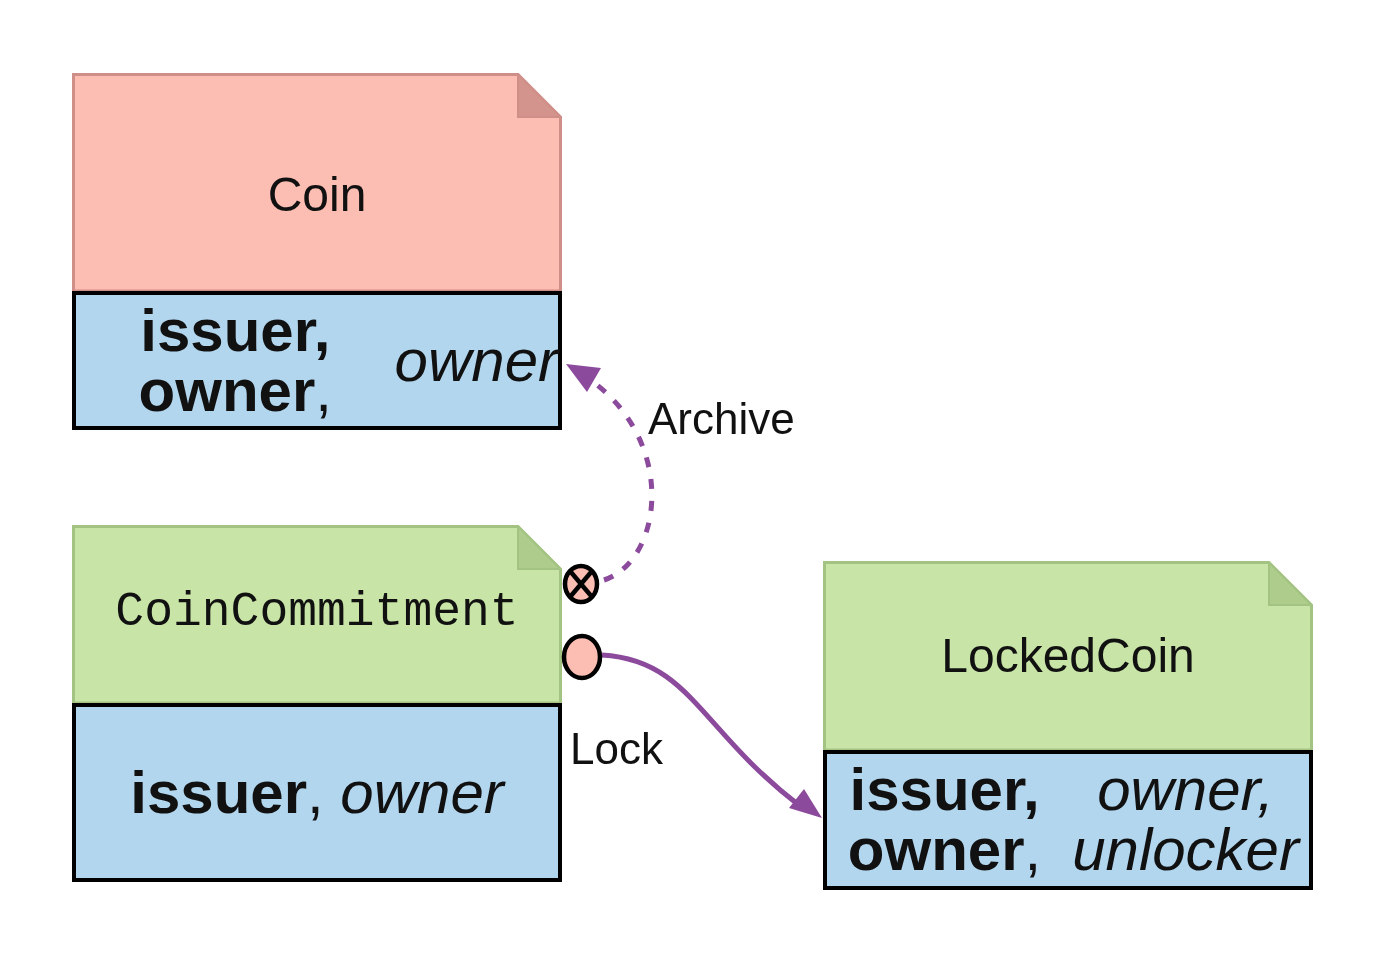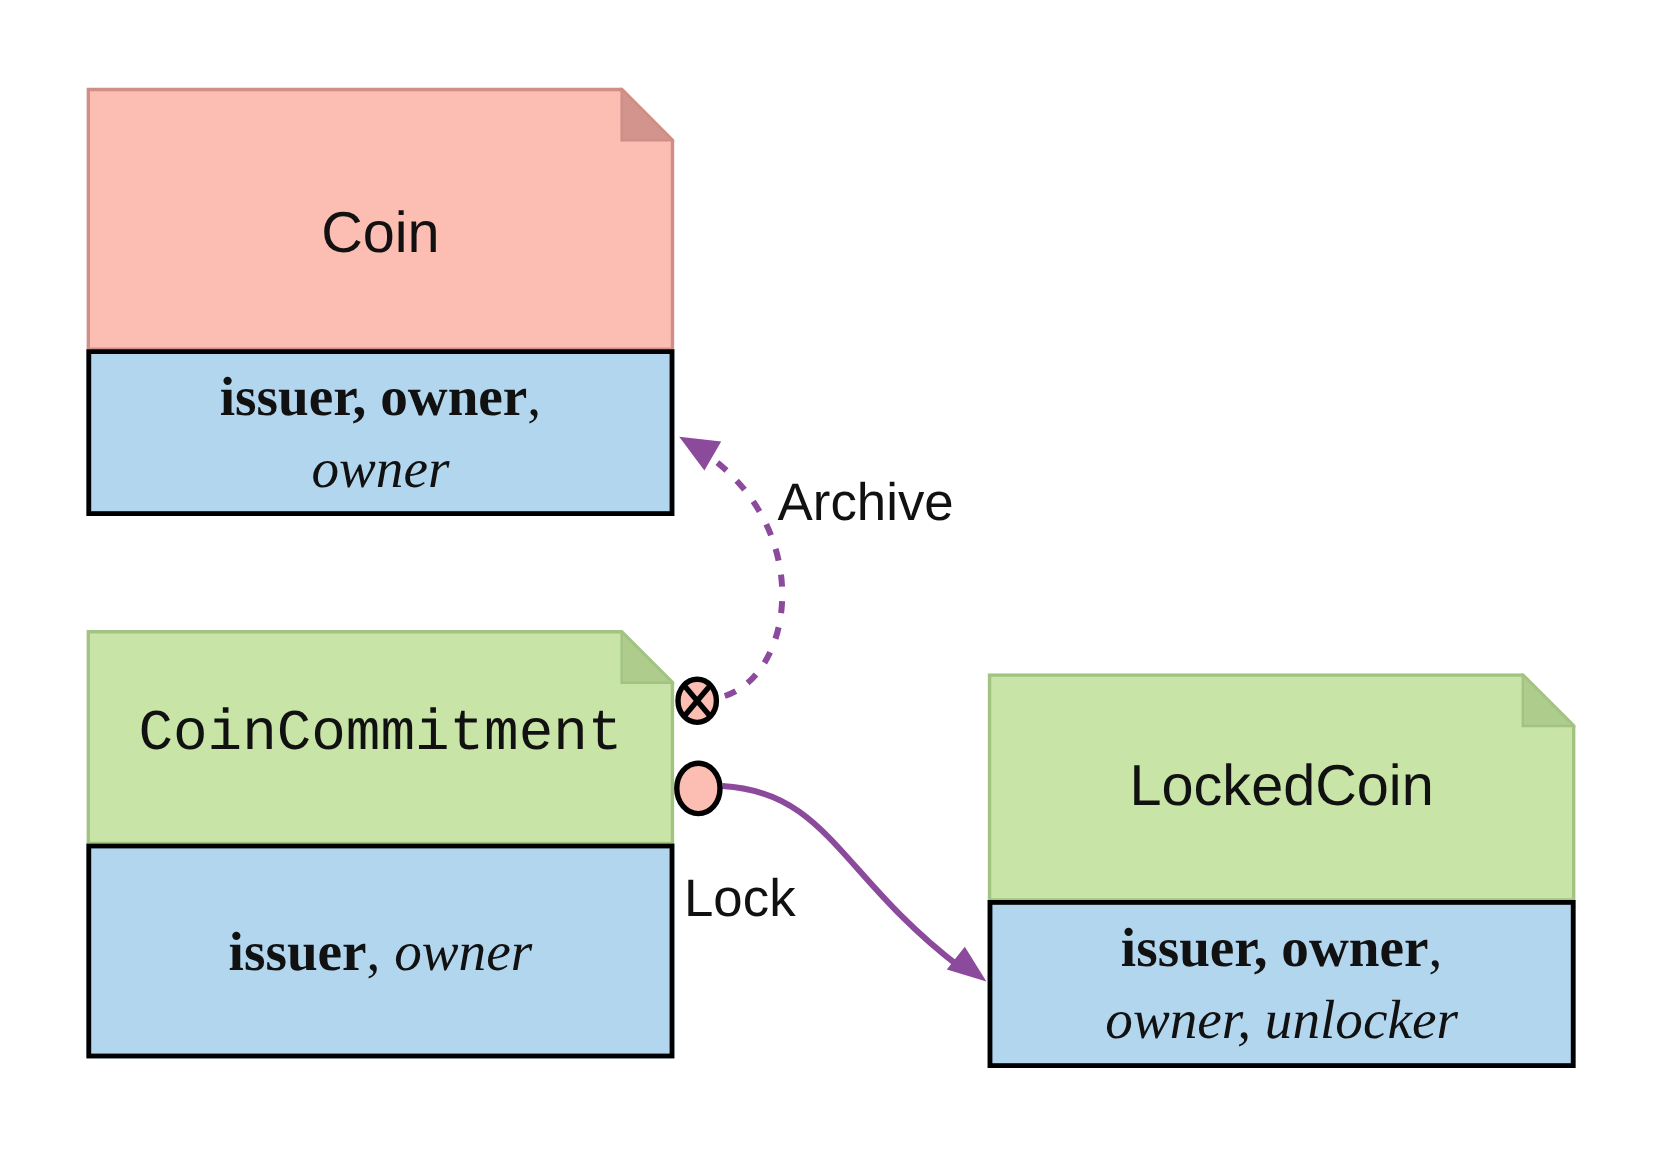--- a/index.html
+++ b/index.html
@@ -10,22 +10,22 @@
   .card{position:absolute;width:490px;}
   .hdr{position:absolute;left:0;top:0;display:block;}
   .title{
     position:absolute;left:0;top:0;width:490px;
     display:flex;align-items:center;justify-content:center;
     font-size:48px;color:#111;box-sizing:border-box;
   }
   .body{
     position:absolute;left:0;width:490px;box-sizing:border-box;
     background:var(--blue-fill,#B3D6EF);border:4px solid var(--node-border,#000);
-    display:flex;flex-direction:column;align-items:center;justify-content:center;
-    font-size:46px;line-height:60px;color:#111;text-align:center;font-family:Liberation Serif, serif;
+    display:flex;align-items:center;justify-content:center;
+    font-size:60px;line-height:60px;color:#111;text-align:center;
   }
   .b{font-weight:bold;}
   .i{font-style:italic;}
   .edge-label{position:absolute;font-size:44px;color:#111;white-space:nowrap;margin-top:32px;}
   .overlay{position:absolute;left:0;top:0;pointer-events:none;}
   .note-main{stroke-width:3;}
   .edge-dashed{fill:none;stroke:var(--edge-purple,#8B4A9B);stroke-width:5;stroke-dasharray:10 12;}
   .edge-solid{fill:none;stroke:var(--edge-purple,#8B4A9B);stroke-width:5;}
   .arrowhead{fill:var(--edge-purple,#8B4A9B);stroke:none;}
   .marker{fill:var(--marker-fill,#FCBDB3);stroke:var(--node-border,#000);stroke-width:4.5;}

